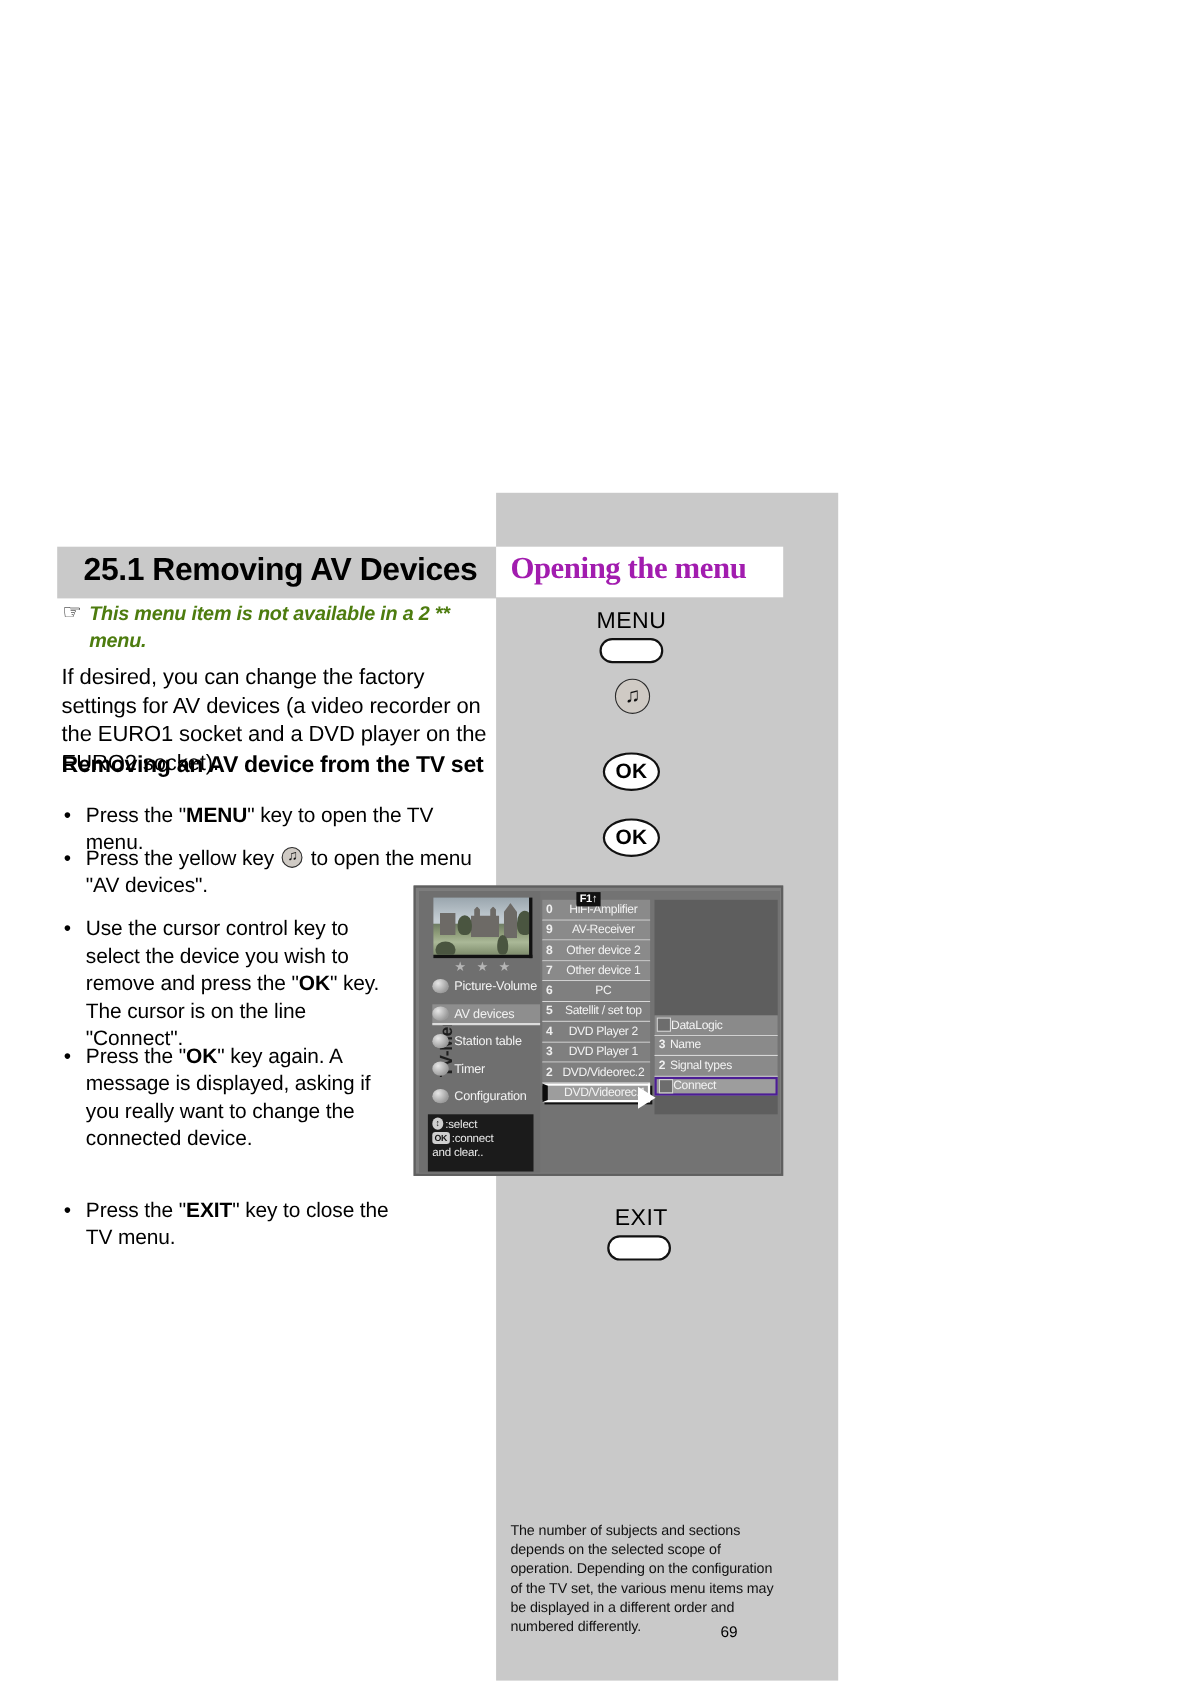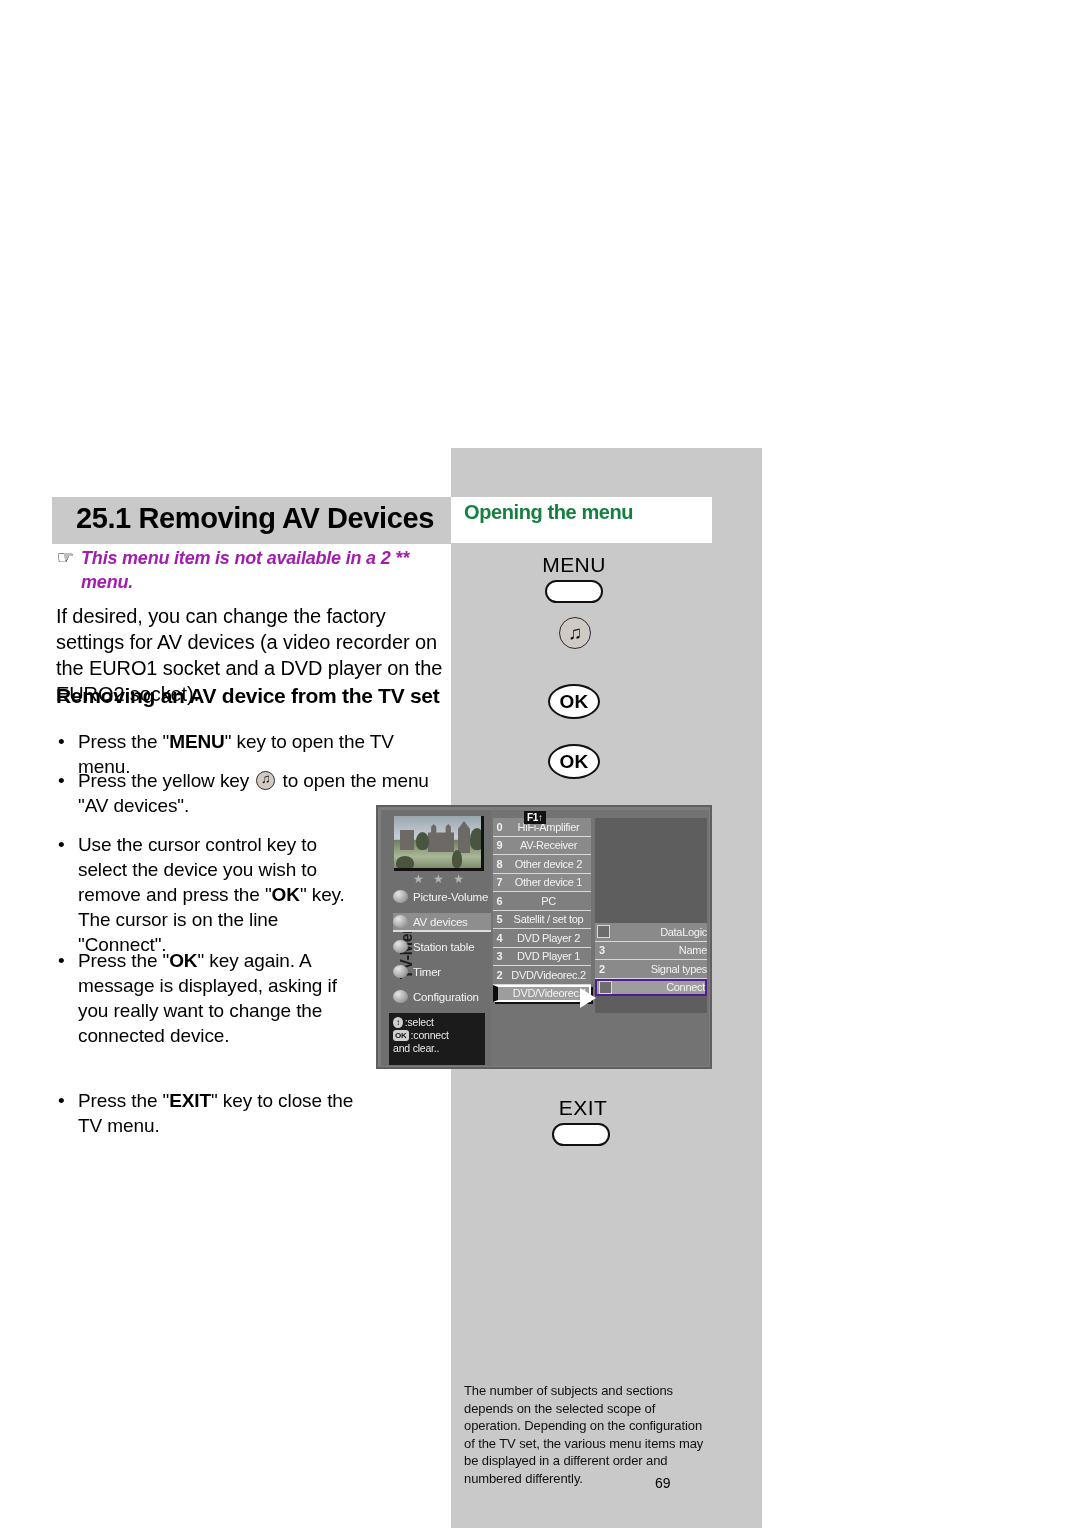--- a/index.html
+++ b/index.html
@@ -68,21 +68,21 @@
     line-height: 24px;
     color: #000;
     flex: 0 0 auto;
     transform: scaleX(1.05);
   }
   .note-text {
     font-size: 18px;
     line-height: 24px;
     font-weight: bold;
     font-style: italic;
-    color: #a21caf;
+    color: #4d7c0f;
     letter-spacing: -0.2px;
   }
 
   #body-para {
     position: absolute;
     left: 56px;
     top: 155px;
     width: 395px;
     font-size: 20px;
     line-height: 26px;
@@ -150,25 +150,26 @@
     left: 451px;
     top: 497px;
     width: 261px;
     height: 46px;
     background: #ffffff;
   }
   #right-title-text {
     position: absolute;
     left: 464px;
     top: 501px;
-    font-size: 20px;
-    font-weight: bold;
-    color: #15803d;
+    font-size: 28px;
+    font-weight: bold;
+    color: #a21caf;
     letter-spacing: -0.4px;
     white-space: nowrap;
+    font-family: Liberation Serif, serif;
   }
 
   .key-label {
     position: absolute;
     font-size: 21px;
     color: #000;
     letter-spacing: 0.4px;
     text-align: center;
   }
   .pill-key {
@@ -413,21 +414,21 @@
   }
   .sub-row .box {
     width: 11px; height: 11px;
     margin-left: 2px;
     background: #6d6d6d;
     border: 1.5px solid #d8d8d8;
     flex: 0 0 auto;
   }
   .sub-row .lbl {
     flex: 1 1 auto;
-    text-align: right;
+    text-align: left;
     font-size: 11px;
     color: #f2f2f2;
     letter-spacing: -0.3px;
     white-space: nowrap;
   }
   .sub-row.sel {
     background: #9d9d9d;
     border: 2px solid #4c1d95;
     box-sizing: border-box;
   }

